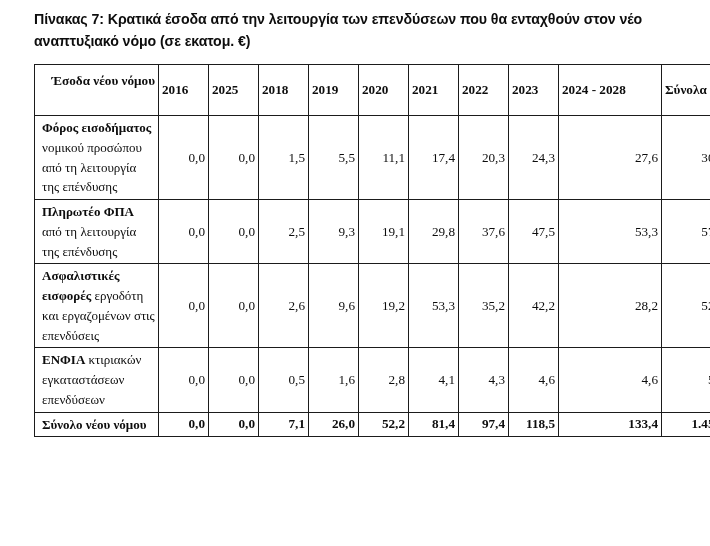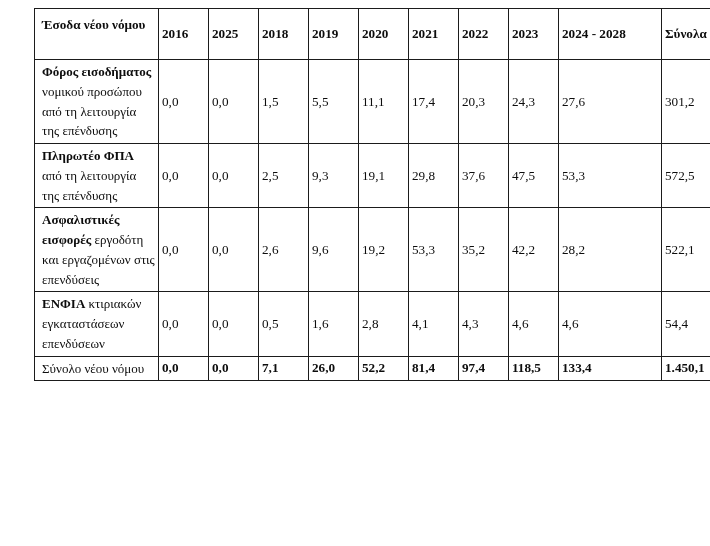--- a/index.html
+++ b/index.html
@@ -45,56 +45,57 @@
     padding: 2px 3px;
     vertical-align: middle;
   }
   
   thead th {
     font-weight: bold;
     text-align: left;
     height: 42px;
   }
   thead th.rowhead {
-    text-align: left;
+    text-align: right;
     padding-left: 7px;
     vertical-align: top;
     padding-top: 6px;
     line-height: 1.5;
   }
   
   tbody td.label {
     text-align: left;
     padding-left: 7px;
     line-height: 1.52;
     font-size: 13px;
   }
   tbody td.num {
-    text-align: left;
+    text-align: right;
   }
   tbody tr.total td {
     font-weight: bold;
   }
   tbody tr.total td.label {
-    font-weight: normal;
+    font-weight: bold;
   }
   .bold {
     font-weight: bold;
   }
   
   col.c-label { width: 124px; }
   col.c-year  { width: 50px; }
   col.c-range { width: 103px; }
   col.c-sum   { width: 73px; }
 </style>
 </head>
 <body>
 
 <div class="page">
 
+  <p class="caption">Πίνακας 7: Κρατικά έσοδα από την λειτουργία των επενδύσεων που θα ενταχθούν στον νέο αναπτυξιακό νόμο (σε εκατομ. €)</p>
 
   <table class="revenue">
     <colgroup>
       <col class="c-label">
       <col class="c-year">
         <col class="c-year">
         <col class="c-year">
         <col class="c-year">
       <col class="c-year">
         <col class="c-year">

